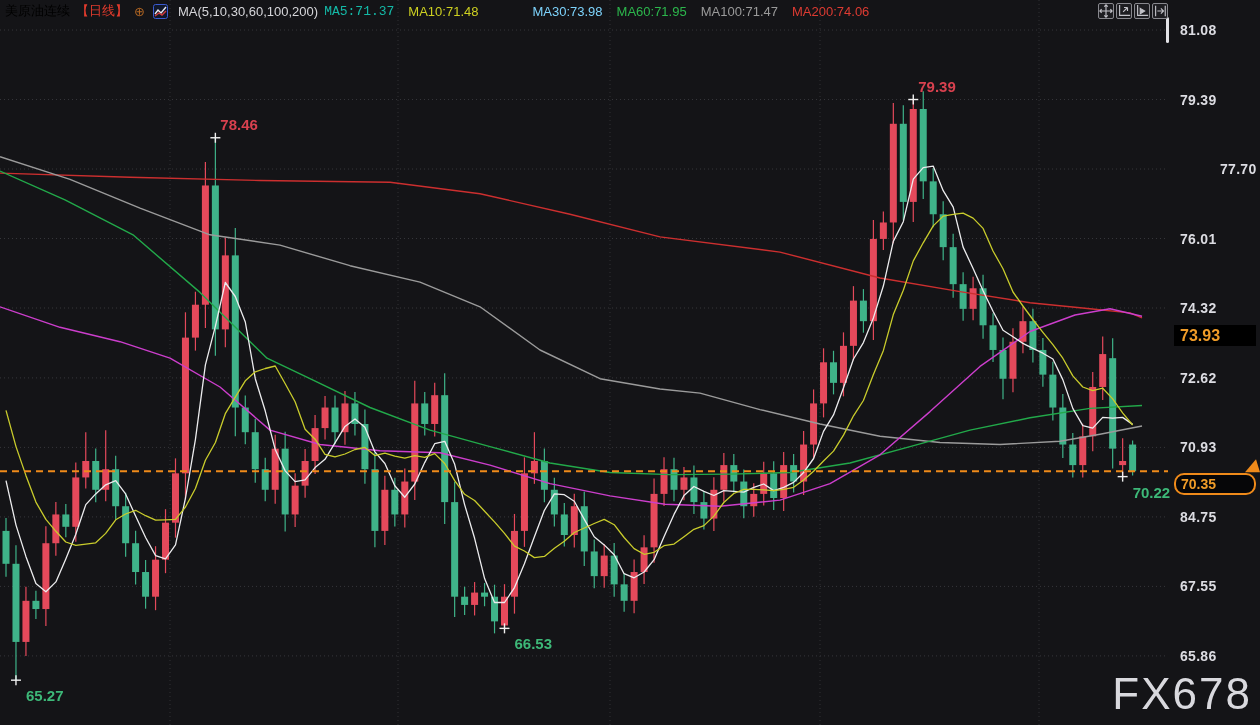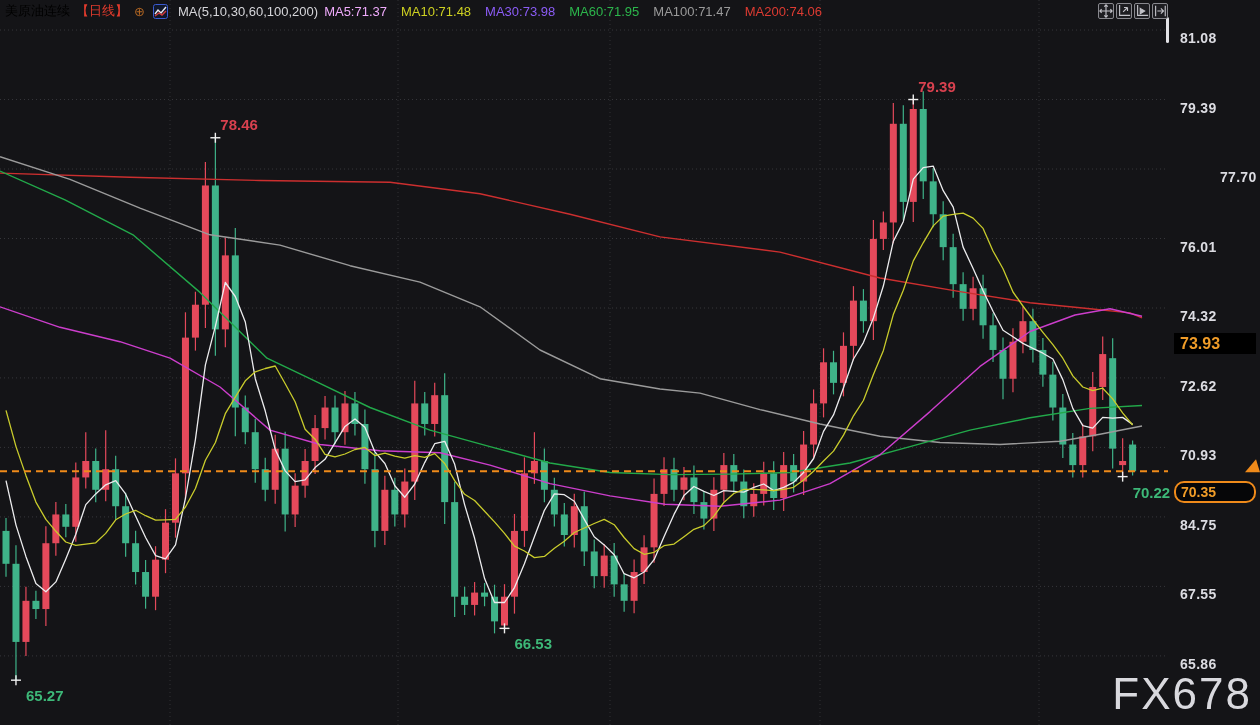--- a/index.html
+++ b/index.html
@@ -11,21 +11,21 @@
   .t-period{color:#e23b2d;}
   .t-plus{color:#b06522;font-size:13px;}
   .cticon{display:inline-block;width:15px;height:15px;margin:0 2px;}
   .ma-prefix{color:#d6d6da;margin-left:2px;}
   .legend{display:flex;gap:14px;}
   .legend span{font-size:13px;}
   .tools{position:absolute;right:92px;top:3px;display:flex;gap:2px;z-index:7;}
   .tool-btn{width:16px;height:16px;border:1px solid #88888e;background:#1d1d21;border-radius:2px;
             padding:0;display:flex;align-items:center;justify-content:center;cursor:pointer;}
   .tool-btn svg{stroke:#c2c2c8;fill:none;stroke-width:1.3;}
-  .yaxis{position:absolute;left:1172px;top:8px;width:88px;height:513px;z-index:5;}
+  .yaxis{position:absolute;left:1172px;top:0;width:88px;height:513px;z-index:5;}
   .ytick{position:absolute;left:8px;height:18px;line-height:18px;font-size:14px;font-weight:700;
          color:#dcdce2;letter-spacing:.3px;}
   .yhl{position:absolute;left:2px;width:82px;height:21px;line-height:21px;background:#000;
        color:#f09c28;font-size:16px;font-weight:700;padding-left:6px;box-sizing:border-box;}
   .ycur{position:absolute;left:2px;width:82px;height:22px;line-height:19px;background:#060608;
         border:2px solid #ef8a1a;color:#f09c28;font-size:14px;font-weight:700;padding-left:5px;
         box-sizing:border-box;}
   .watermark{position:absolute;right:8px;bottom:6px;font-size:44px;color:#d9d9de;
              letter-spacing:2px;z-index:6;}
 </style>
@@ -310,23 +310,23 @@
     <span class="t-plus">⊕</span>
     <span class="cticon">
       <svg width="15" height="15" viewBox="0 0 15 15">
         <rect x="0.5" y="0.5" width="14" height="14" rx="2" fill="#10182c" stroke="#3a5ad0"></rect>
         <polyline points="2,10 5,6 8,9 13,3" stroke="#e8e8f0" stroke-width="1.4" fill="none"></polyline>
         <polyline points="2,12 6,9 9,11 13,7" stroke="#d23a3a" stroke-width="1.4" fill="none"></polyline>
       </svg>
     </span>
     <span class="ma-prefix">MA(5,10,30,60,100,200)</span>
     <span class="legend" id="legend">
-        <span style="color: #f0abfc;">MA5:71.37</span>
+        <span style="color: #14b8a6; font-family: Liberation Mono, monospace;">MA5:71.37</span>
         <span style="color: rgb(205, 208, 33);">MA10:71.48</span>
-        <span style="color: #8b5cf6;">MA30:73.98</span>
+        <span style="color: #7dd3fc; margin-left: 40px;">MA30:73.98</span>
         <span style="color: rgb(44, 182, 76);">MA60:71.95</span>
         <span style="color: rgb(154, 154, 154);">MA100:71.47</span>
         <span style="color: rgb(221, 59, 50);">MA200:74.06</span>
       </span>
   </div>
 
   <div class="tools">
     <button class="tool-btn">
       <svg width="14" height="14" viewBox="0 0 16 16">
         <path d="M8 1v14M1 8h14M6 3l2-2 2 2M6 13l2 2 2-2M3 6L1 8l2 2M13 6l2 2-2 2"></path>

